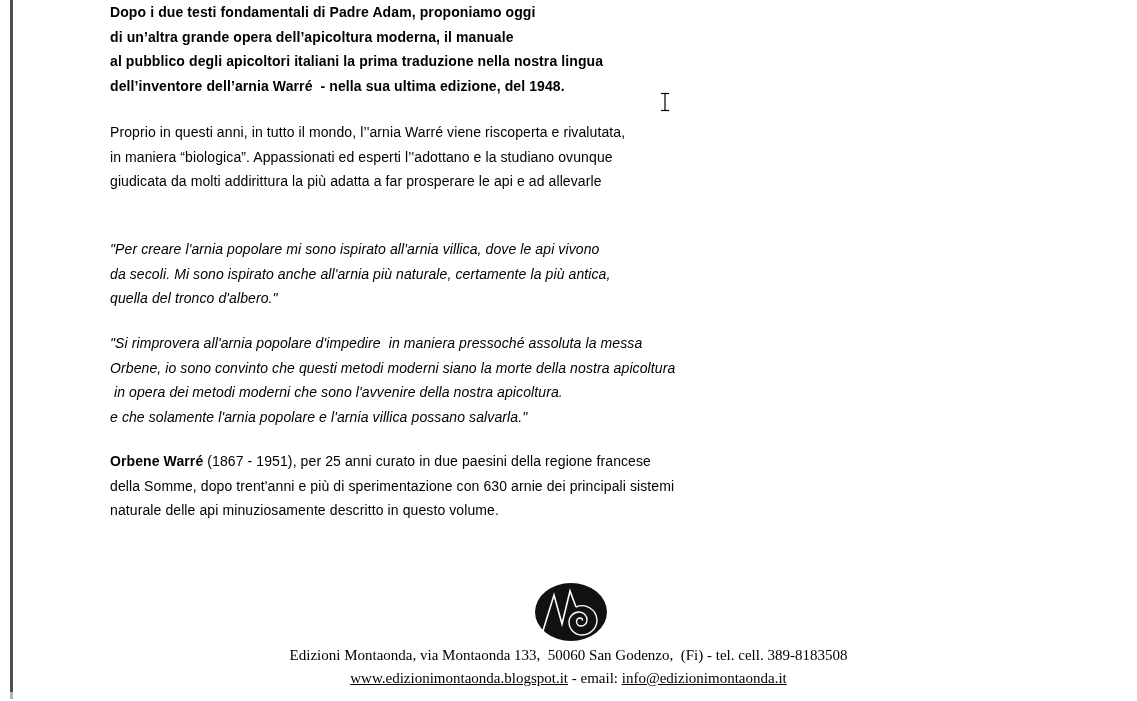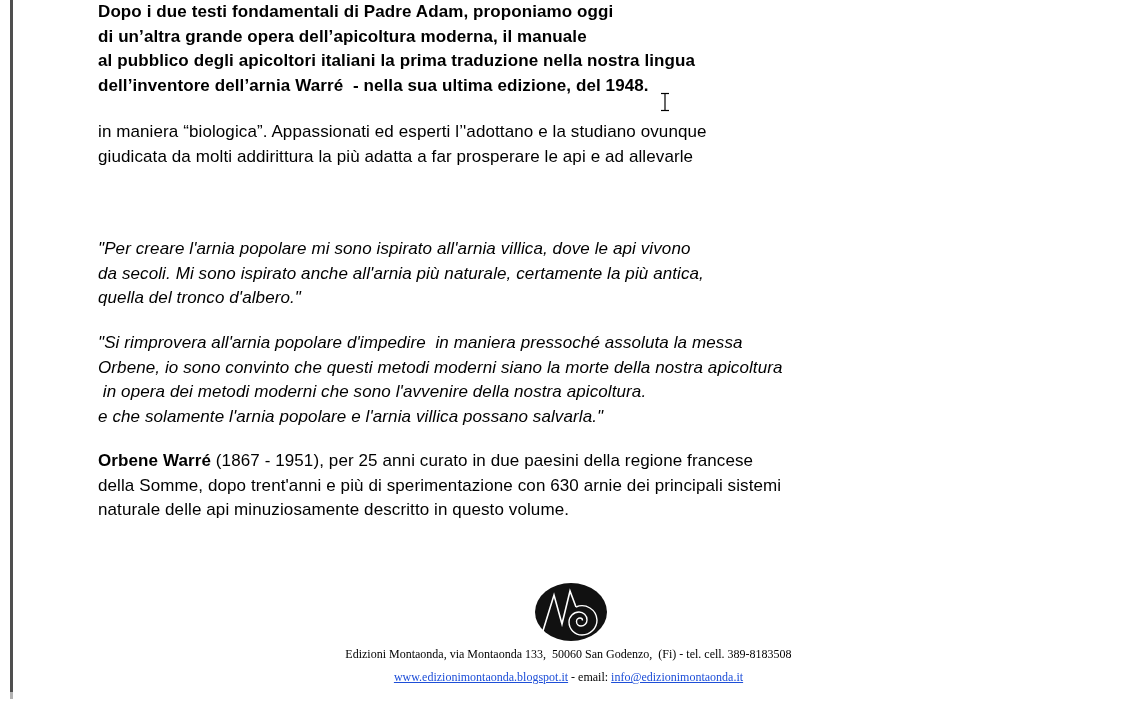--- a/index.html
+++ b/index.html
@@ -19,40 +19,40 @@
     background: #4f4f4f;
   }
   .page-edge-tail {
     position: absolute;
     left: 10px; top: 692px;
     width: 3px; height: 7px;
     background: #b3b3b3;
   }
   .para {
     position: absolute;
-    left: 98px;
+    left: 110px;
     width: 900px;
-    font-size: 17px;
+    font-size: 14px;
     line-height: 24.5px;
     letter-spacing: 0.1px;
   }
   .para .line { white-space: pre-wrap; }
   .para.bold { font-weight: bold; }
   .para.italic { font-style: italic; }
   .lead-bold { font-weight: bold; }
   .footer-line {
     position: absolute;
     left: 0; width: 1137px;
     text-align: center;
     font-family: "Liberation Serif", serif;
-    font-size: 12px;
+    font-size: 15px;
     white-space: pre-wrap;
   }
   .footer-line a {
-    color: #1d4ed8;
+    color: #000000;
     text-decoration: underline;
     cursor: pointer;
   }
   .logo-wrap {
     position: absolute;
     left: 535px; top: 583px;
     width: 72px; height: 58px;
   }
   .ibeam-cursor {
     position: absolute;
@@ -77,20 +77,21 @@
 
   <svg class="ibeam-cursor" viewBox="0 0 12 20">
     <g stroke="#000" stroke-width="1.2" fill="none">
       <line x1="2" y1="1.5" x2="10" y2="1.5"></line>
       <line x1="6" y1="1.5" x2="6" y2="18.5"></line>
       <line x1="2" y1="18.5" x2="10" y2="18.5"></line>
     </g>
   </svg>
 
   <div class="para" style="top:120px">
+    <div class="line">Proprio in questi anni, in tutto il mondo, l’'arnia Warré viene riscoperta e rivalutata,</div>
     <div class="line">in maniera “biologica”. Appassionati ed esperti l’'adottano e la studiano ovunque</div>
     <div class="line">giudicata da molti addirittura la più adatta a far prosperare le api e ad allevarle</div>
   </div>
 
   <div class="para italic" style="top:237px">
     <div class="line">"Per creare l'arnia popolare mi sono ispirato all'arnia villica, dove le api vivono</div>
     <div class="line">da secoli. Mi sono ispirato anche all'arnia più naturale, certamente la più antica,</div>
     <div class="line">quella del tronco d'albero."</div>
   </div>
 

